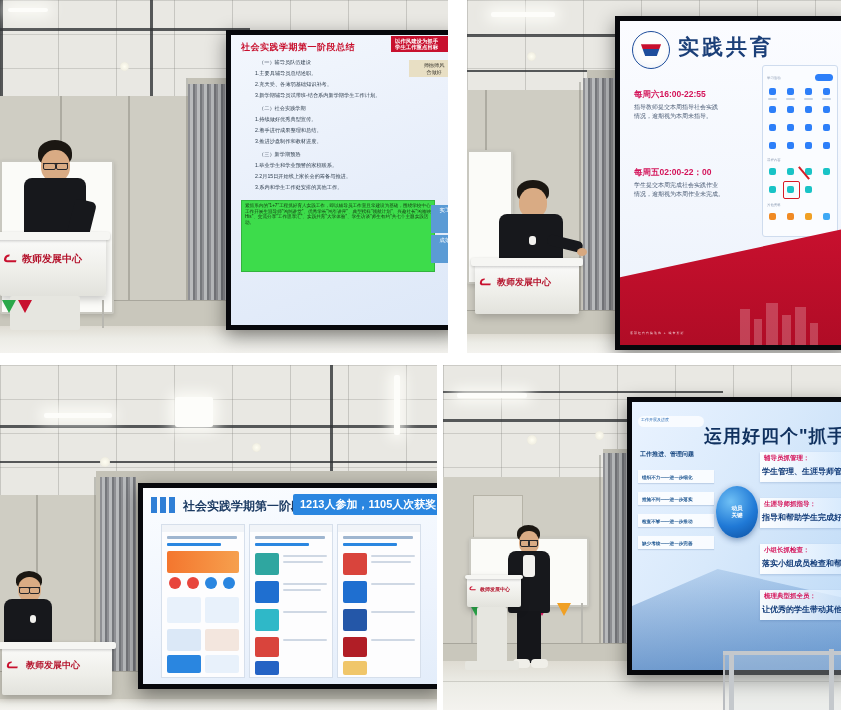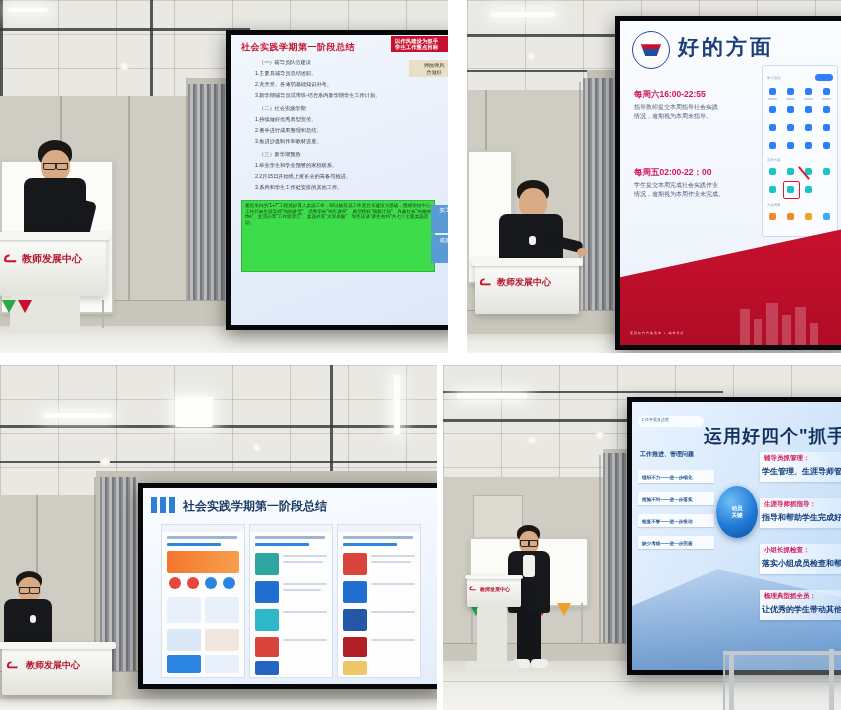--- a/index.html
+++ b/index.html
@@ -238,21 +238,21 @@
     <div class="wallseam" style="left:18px;top:90px;width:2px;height:240px;"></div>
     <div class="wallseam" style="left:112px;top:82px;width:2px;height:250px;"></div>
     <div class="curtain" style="left:116px;top:78px;width:36px;height:268px;"></div>
     <div class="skirt" style="left:0;top:310px;width:374px;height:26px;"></div>
     <div class="floor" style="left:0;top:334px;width:374px;height:19px;"></div>
     <div class="board" style="left:0;top:150px;width:42px;height:130px;"></div>
 
     <div class="screen" style="left:148px;top:16px;width:226px;height:324px;">
       <div class="screen-inner s2">
         <div class="s2-logo" style="left:12px;top:10px;width:36px;height:36px;"></div>
-        <div class="s2-title" style="left:58px;top:12px;font-size:21px;">好的方面</div>
+        <div class="s2-title" style="left:58px;top:12px;font-size:21px;">实践共育</div>
 
         <div class="s2-h" style="left:14px;top:68px;font-size:8.5px;">每周六16:00-22:55</div>
         <div class="s2-p" style="left:14px;top:82px;width:124px;font-size:6px;">
           <div>指导教师提交本周指导社会实践</div>
           <div>情况，逾期视为本周未指导。</div>
         </div>
 
         <div class="s2-h" style="left:14px;top:146px;font-size:8.5px;">每周五02:00-22：00</div>
         <div class="s2-p" style="left:14px;top:160px;width:124px;font-size:6px;">
           <div>学生提交本周完成社会实践作业</div>
@@ -352,20 +352,21 @@
     <div class="floor" style="left:0;top:334px;width:437px;height:11px;"></div>
 
     <div class="screen" style="left:138px;top:118px;width:294px;height:196px;">
       <div class="screen-inner s3">
         <div class="s3-bars" style="left:8px;top:9px;height:16px;">
           <i></i>
           <i></i>
           <i></i>
         </div>
         <div class="s3-title" style="left:40px;top:10px;font-size:12px;">社会实践学期第一阶段总结</div>
+        <div class="s3-badge" style="left:150px;top:6px;font-size:11px;">1213人参加，1105人次获奖</div>
 
         <div class="shot" style="left:18px;top:36px;width:82px;height:152px;">
           <div class="shot-bar"></div>
           <div class="shot-row" style="left:5px;top:11px;width:70px;height:3px;background:#9fb6d0;"></div>
           <div class="shot-row" style="left:5px;top:18px;width:54px;height:3px;background:#2a86e0;"></div>
           <div class="shot-card" style="left:5px;top:26px;width:72px;height:22px;background:linear-gradient(90deg,#f4762e,#f6a04e);"></div>
           <div class="shot-ic" style="left:7px;top:52px;width:12px;height:12px;background:#e8453c;"></div>
           <div class="shot-ic" style="left:25px;top:52px;width:12px;height:12px;background:#e8453c;"></div>
           <div class="shot-ic" style="left:43px;top:52px;width:12px;height:12px;background:#2a86e0;"></div>
           <div class="shot-ic" style="left:61px;top:52px;width:12px;height:12px;background:#2a86e0;"></div>

